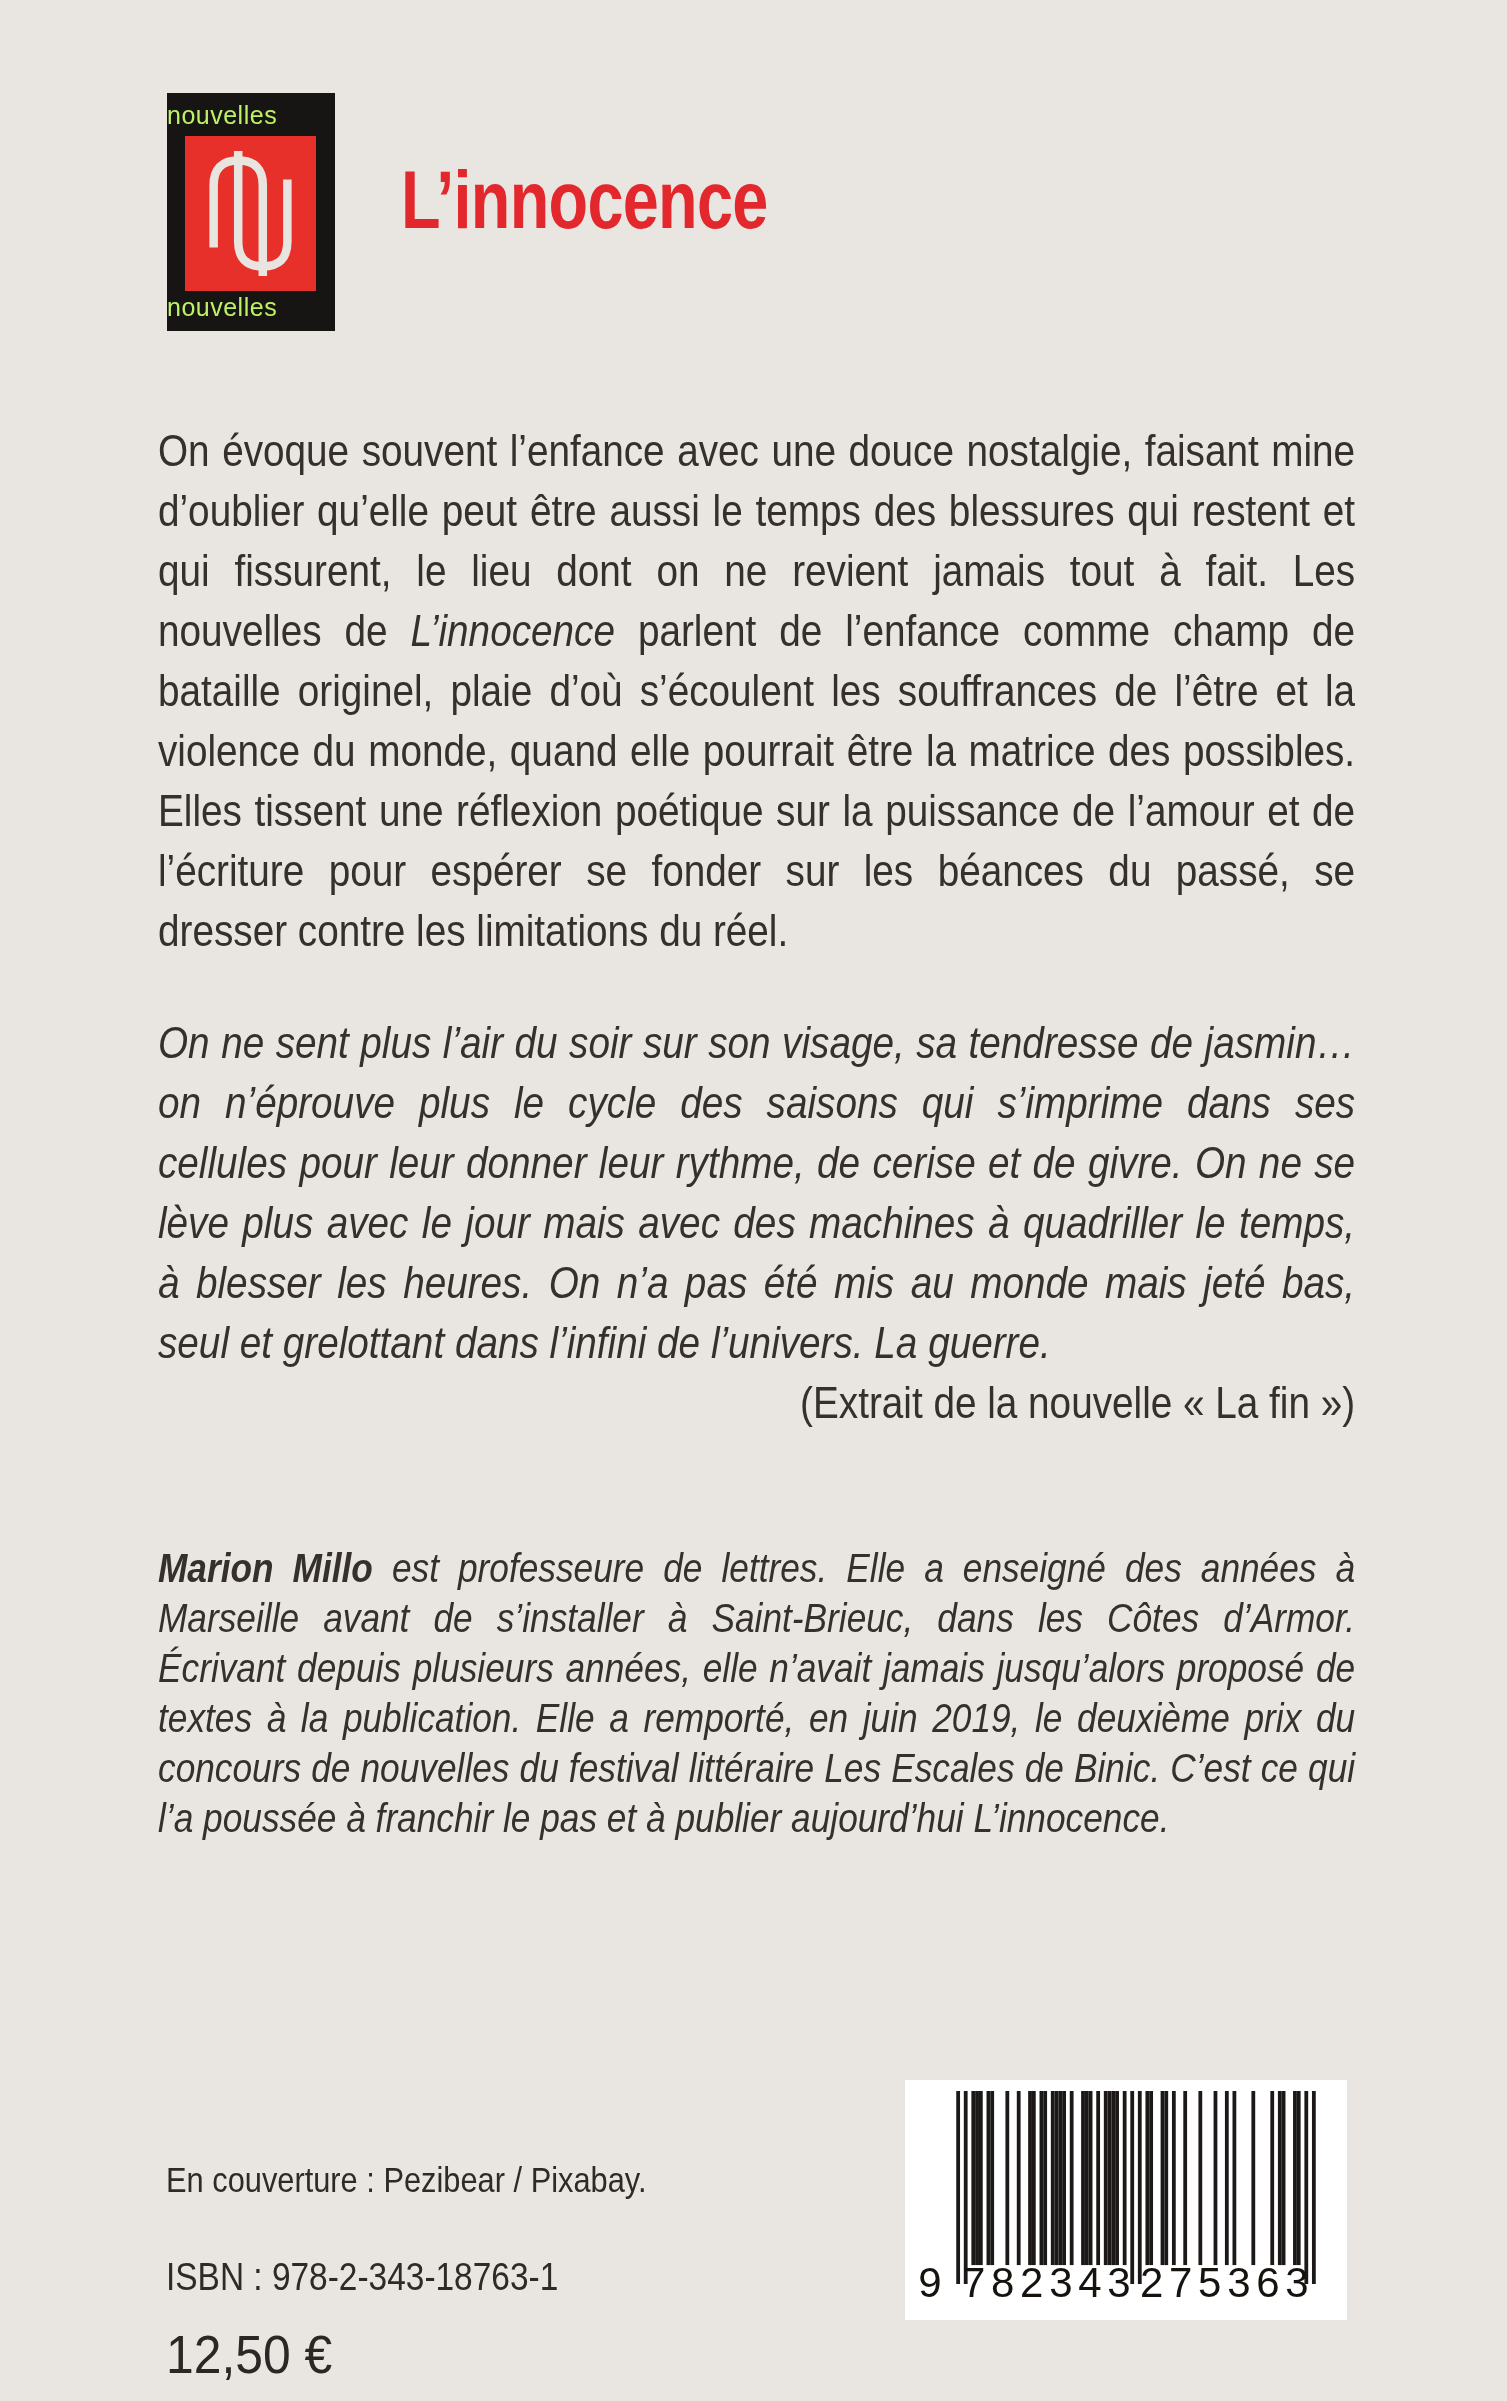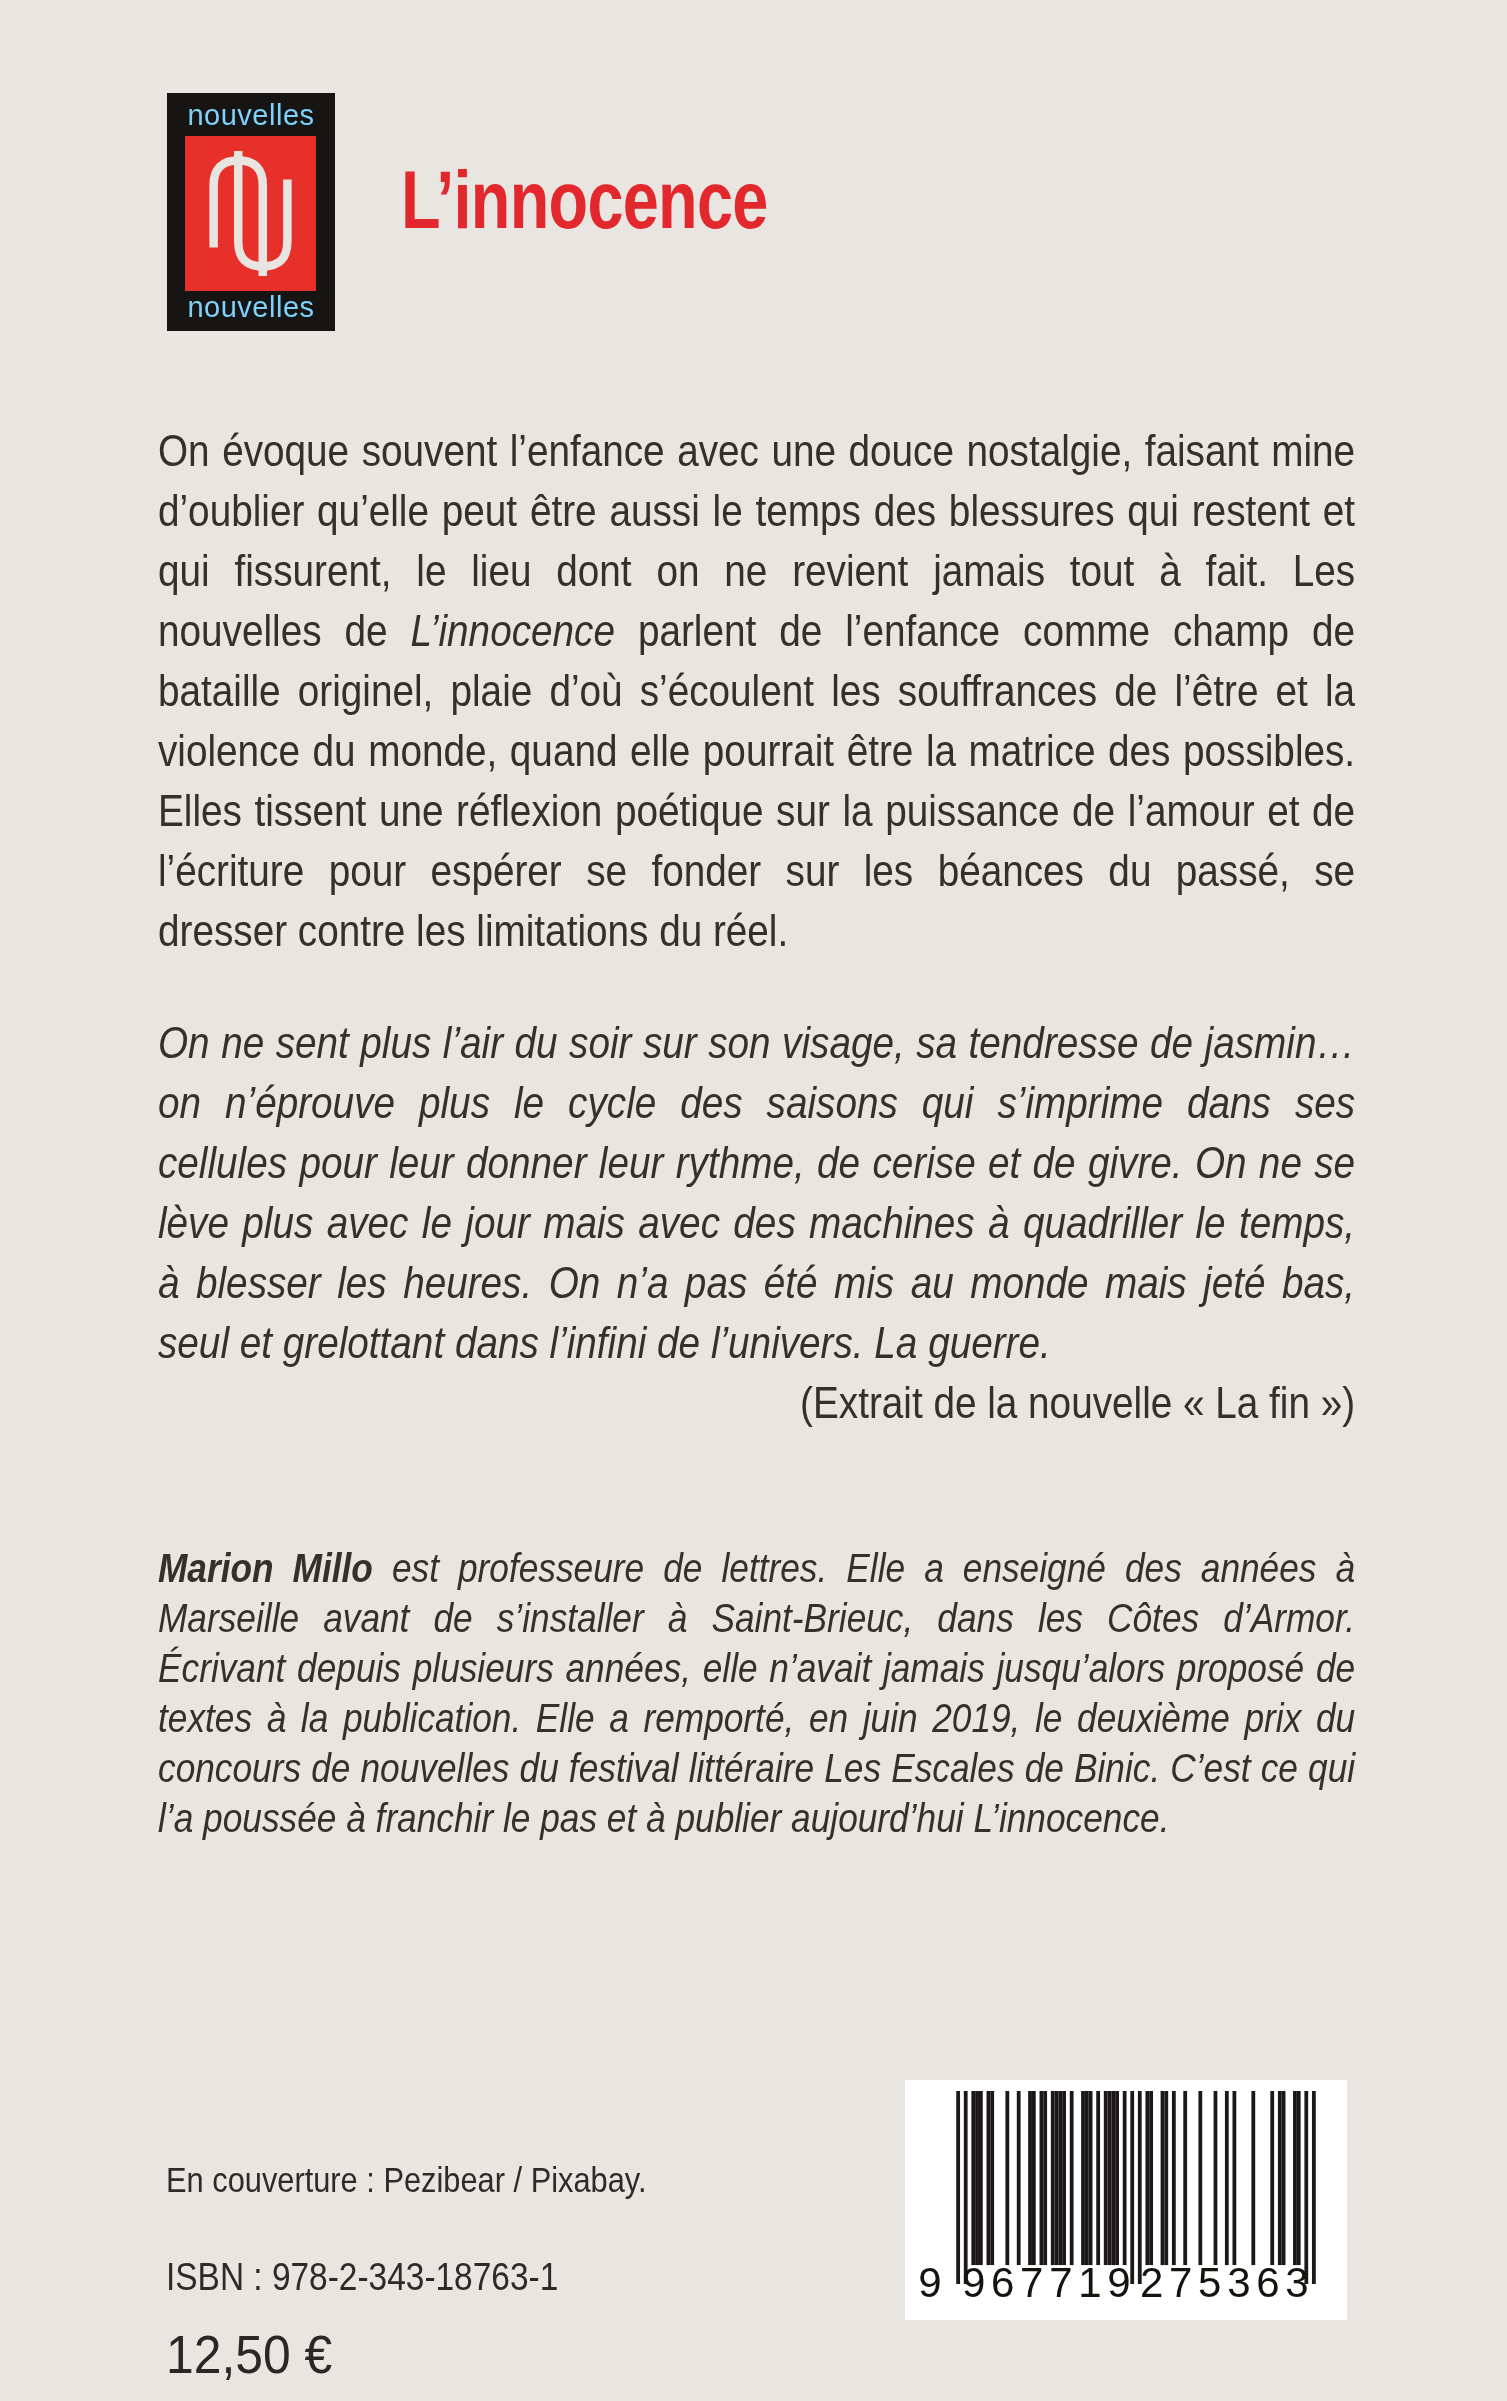--- a/index.html
+++ b/index.html
@@ -4,21 +4,21 @@
 <style>
   html,body{margin:0;padding:0;}
   .page{
     position:relative; width:1508px; height:2402px;
     background:#e9e5e1; overflow:hidden;
     font-family:"Liberation Sans", sans-serif;
     color:#35302c;
   }
   
   .logo{position:absolute; left:167px; top:93px; width:168px; height:238px; background:#171414;}
-  .logo-word{position:absolute; width:100%; text-align:center; color:#7dd3fc; font-size:29px; letter-spacing:0.5px; line-height:25.6px;}
+  .logo-word{position:absolute; width:100%; text-align:left; color:#bef264; font-size:25px; letter-spacing:0.5px; line-height:25.6px;}
   .logo-word.top{top:10.4px;}
   .logo-word.bottom{bottom:10.4px;}
   .logo-red{position:absolute; left:18px; top:43px; width:131px; height:155px; background:#e73029;}
   .logo-red svg{position:absolute; left:0; top:0;}
   
   .title{
     position:absolute; left:401px; top:153px;
     font-size:81px; font-weight:bold; line-height:95px; letter-spacing:-0.9px;
     color:#e2282c; white-space:nowrap;
     transform:scaleX(0.80); transform-origin:0 0;
@@ -127,18 +127,18 @@
         <rect x="312" y="0" width="4" height="184"></rect>
         <rect x="332" y="0" width="4" height="184"></rect>
         <rect x="340" y="0" width="4" height="184"></rect>
         <rect x="344" y="0" width="4" height="184"></rect>
         <rect x="356" y="0" width="4" height="184"></rect>
         <rect x="360" y="0" width="4" height="184"></rect>
         <rect x="368" y="0" width="4" height="204"></rect>
         <rect x="376" y="0" width="4" height="204"></rect>
       </svg>
     <div class="bc-digit bc-first">9</div>
-    <div class="bc-digit bc-left">967719</div>
+    <div class="bc-digit bc-left">782343</div>
     <div class="bc-digit bc-right">275363</div>
   </div>
 
 </div>
 
 
 </body></html>

